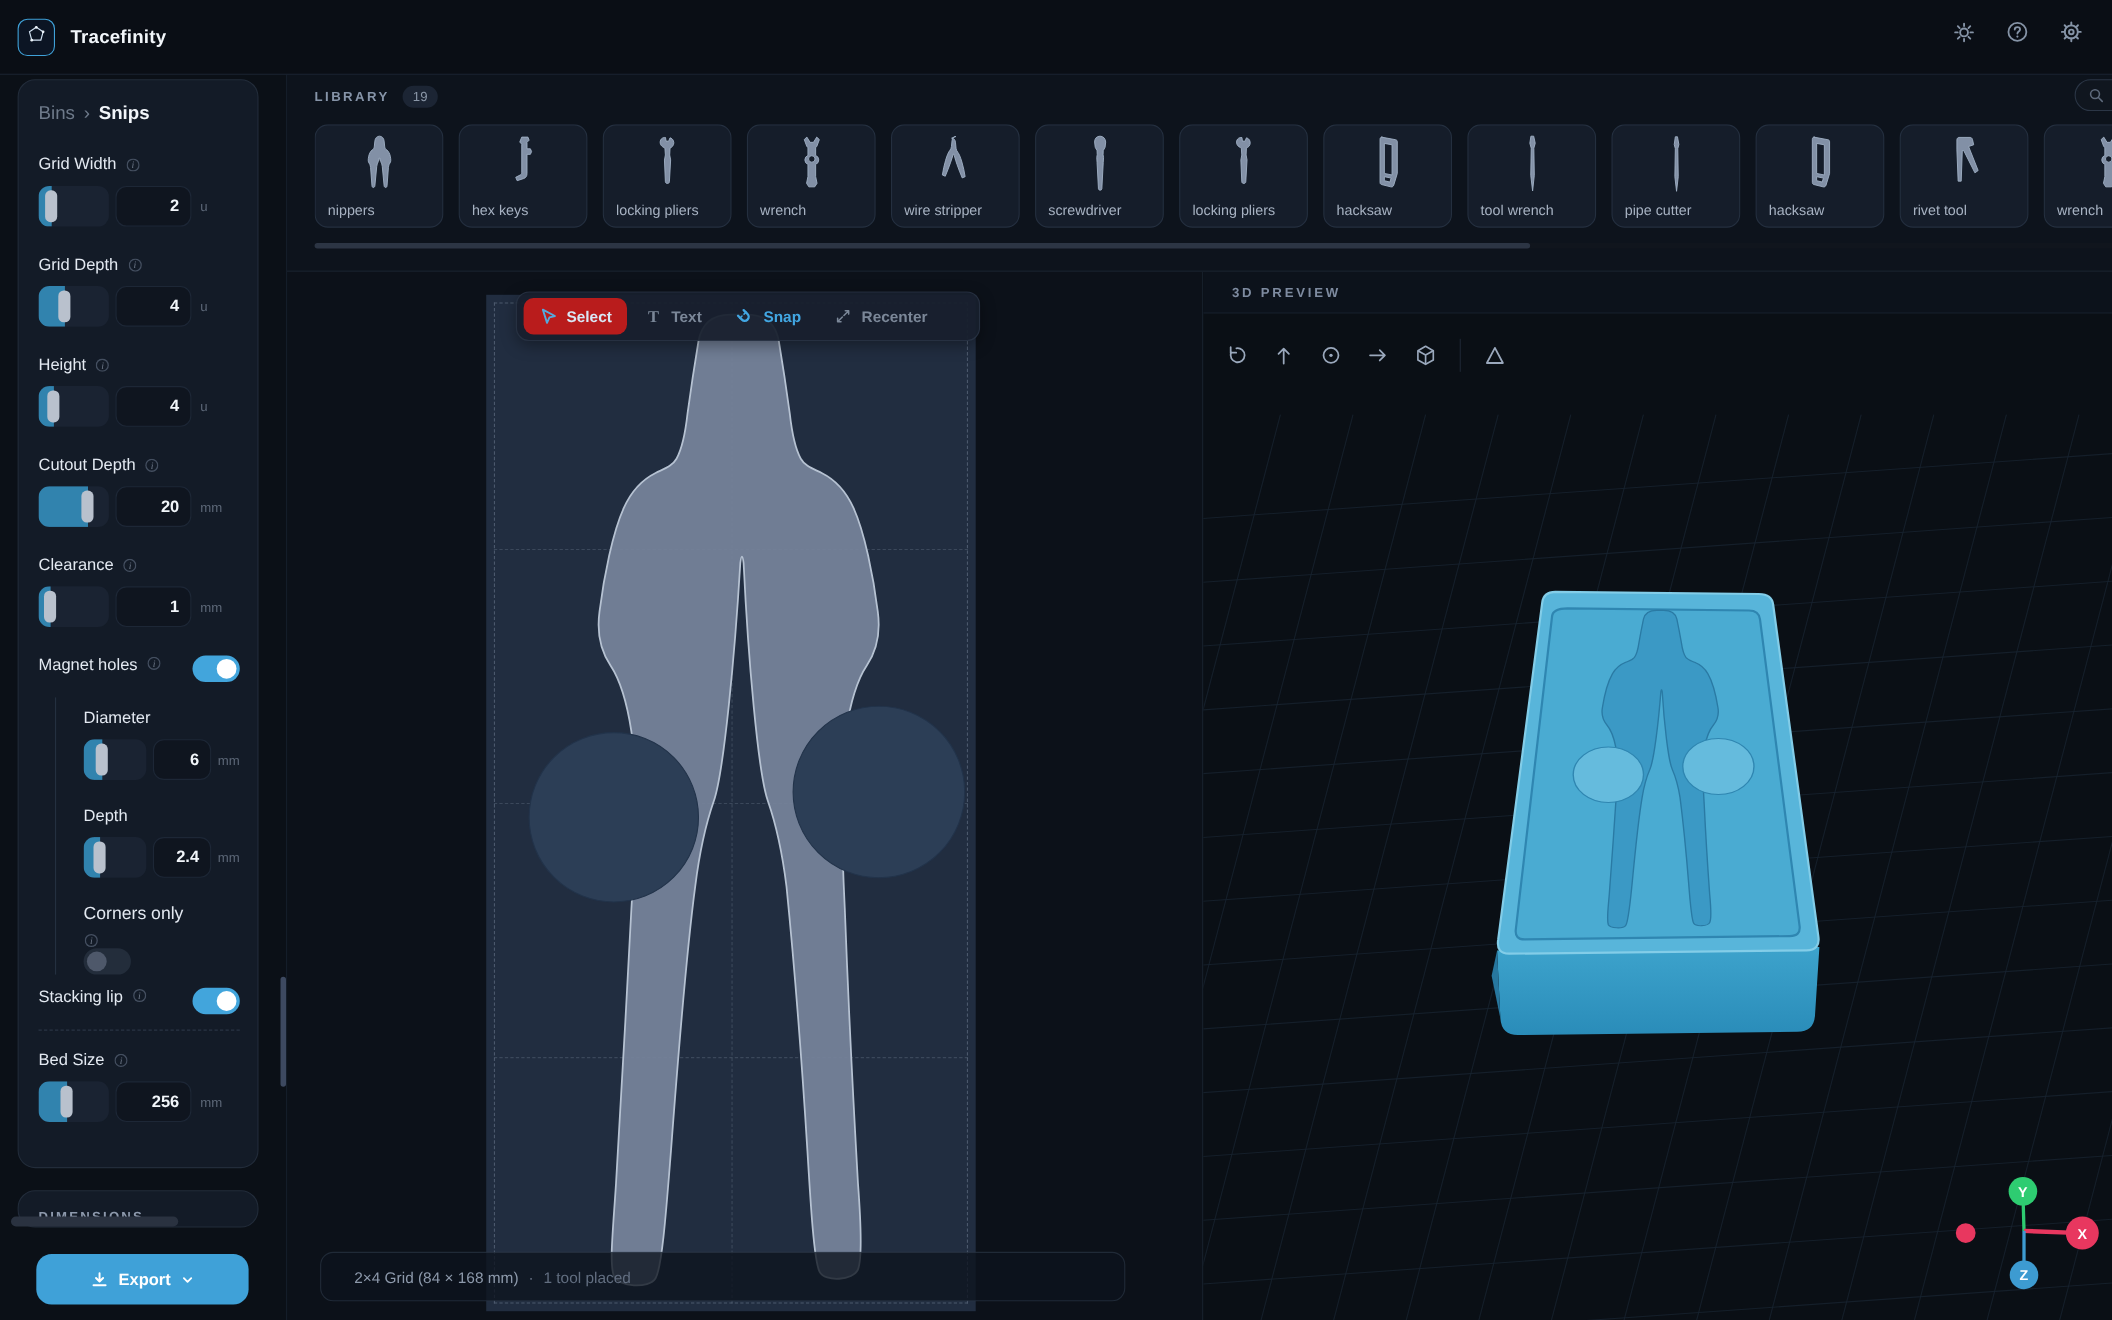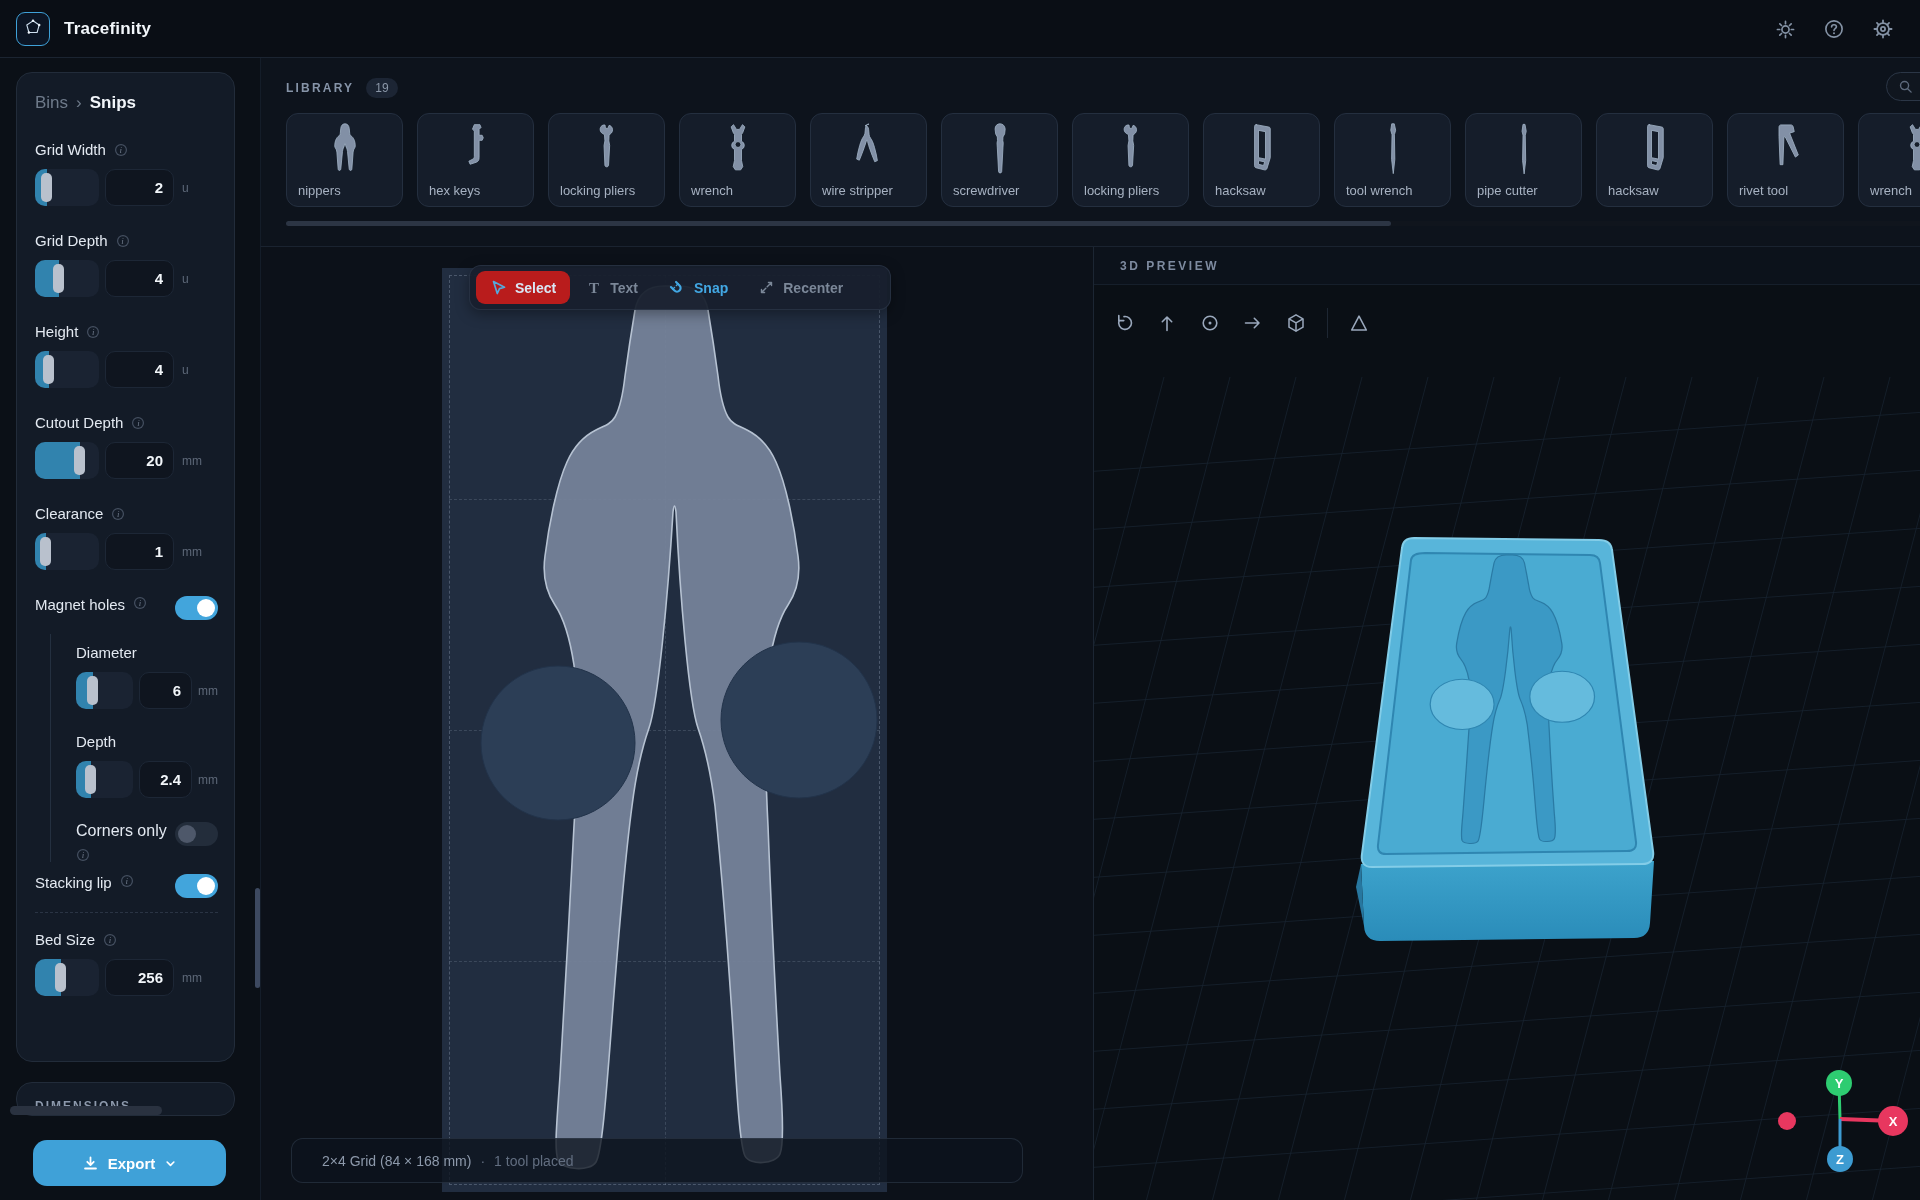--- a/index.html
+++ b/index.html
@@ -1,21 +1,21 @@
 <!DOCTYPE html>
 <html><head>
 <meta charset="utf-8">
 <style>
   * { margin:0; padding:0; box-sizing:border-box; }
   html,body { width:1920px; height:1200px; overflow:hidden; background:#0a0e15;
     font-family:"Liberation Sans", sans-serif; color:#e3e9f1; }
   #stage { position:relative; width:1920px; height:1200px; background:#0b1017; }
 
   
-  .topbar { position:absolute; left:0; top:0; width:1920px; height:58px; background:#0a0e15;
+  .topbar { position:absolute; left:0; top:0; width:1920px; height:68px; background:#0a0e15;
     border-bottom:1px solid #1b2431; display:flex; align-items:center; padding-left:16px; z-index:30; }
   .logo-box { width:34px; height:34px; border:1.5px solid #3fa1d8; border-radius:9px; background:#0c1524;
     display:flex; align-items:center; justify-content:center; margin-right:14px; }
   .app-title { font-size:17px; font-weight:700; color:#f2f6fa; letter-spacing:.2px; }
   .topbar-actions { position:absolute; right:26px; top:0; height:58px; display:flex; align-items:center; gap:27px; }
   .tb-icon { width:22px; height:22px; display:flex; align-items:center; justify-content:center; color:#8593a6; cursor:pointer; }
 
   
   .sidebar-panel { position:absolute; left:16px; top:72px; width:219px; height:990px; background:#131b27;
     border:1px solid #222c3a; border-radius:16px; padding:20px 16px 0 18px; overflow:hidden; z-index:20; }
@@ -44,21 +44,21 @@
   .toggle.off { background:#232d3b; }
   .toggle .knob { position:absolute; top:3px; width:18px; height:18px; border-radius:50%; }
   .toggle.on .knob { right:3px; background:#ffffff; }
   .toggle.off .knob { left:3px; background:#4e586a; }
 
   .subgroup { border-left:1px solid #243040; margin:2px 0 12px 15px; padding:10px 0 0 25px; }
   .subgroup .param { margin-bottom:24px; }
   .subgroup .slider { width:57px; }
   .subgroup .valbox { width:58px; margin-left:6px; }
   .subgroup .unit { margin-left:6px; }
-  .corners-row { display:flex; align-items:flex-start; justify-content:space-between; margin-bottom:2px; }
+  .corners-row { display:flex; align-items:flex-start; justify-content:space-between; margin-bottom:2px;flex-direction:column; }
   .corners-left { display:flex; flex-direction:column; gap:8px; }
   .dotted-divider { border-top:1px dashed #2a3444; margin:14px 0 18px 0; }
 
   .dim-panel { position:absolute; left:16px; top:1082px; width:219px; height:34px; background:#131b27;
     border:1px solid #222c3a; border-radius:16px; overflow:hidden; z-index:19; }
   .dim-label { margin:16px 0 0 18px; font-size:12px; font-weight:700; letter-spacing:2px; color:#8d99ac; }
   .hscroll-pill { position:absolute; left:10px; top:1106px; width:152px; height:9px; border-radius:5px; background:#2a3240; z-index:21; }
   .vscroll-pill { position:absolute; left:255px; top:888px; width:5px; height:100px; border-radius:3px; background:#3d4960; z-index:21; }
 
   .export-btn { position:absolute; left:33px; top:1140px; width:193px; height:46px; background:#3fa1d8; border:none;

